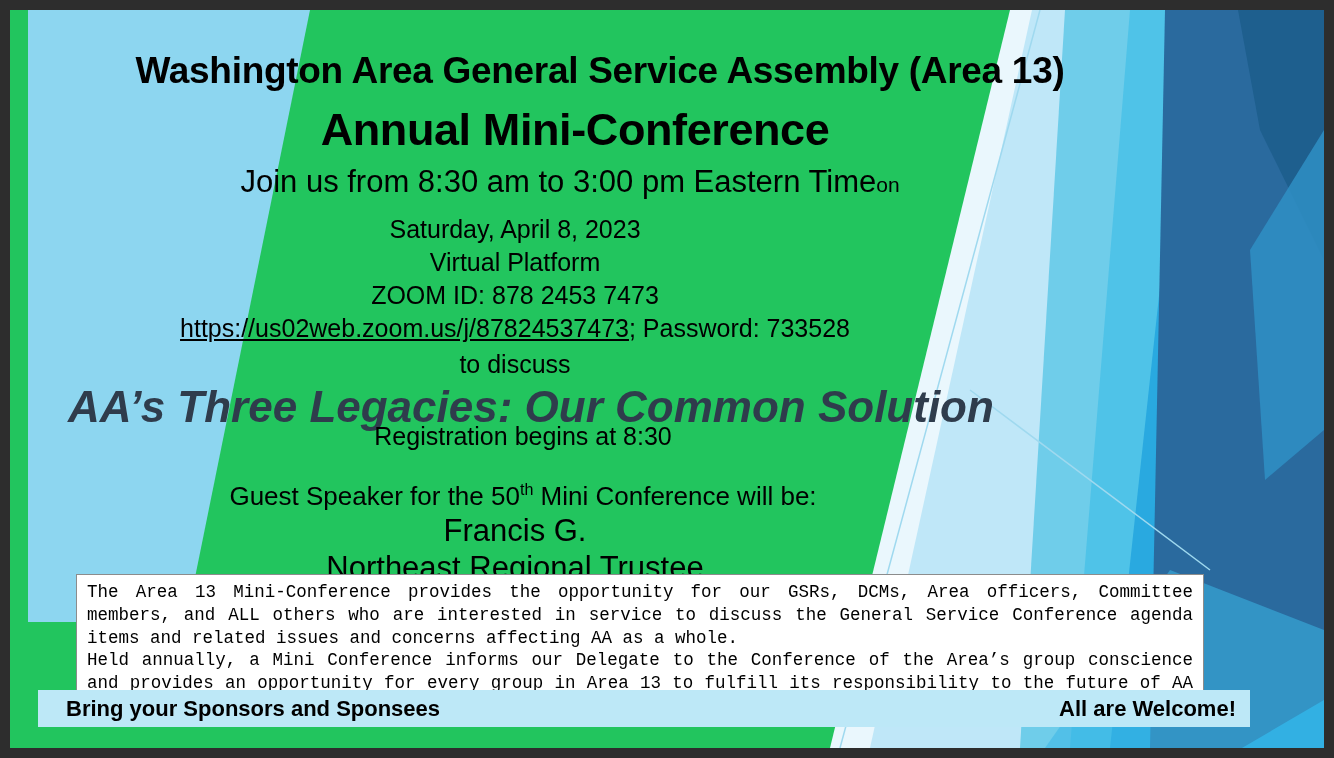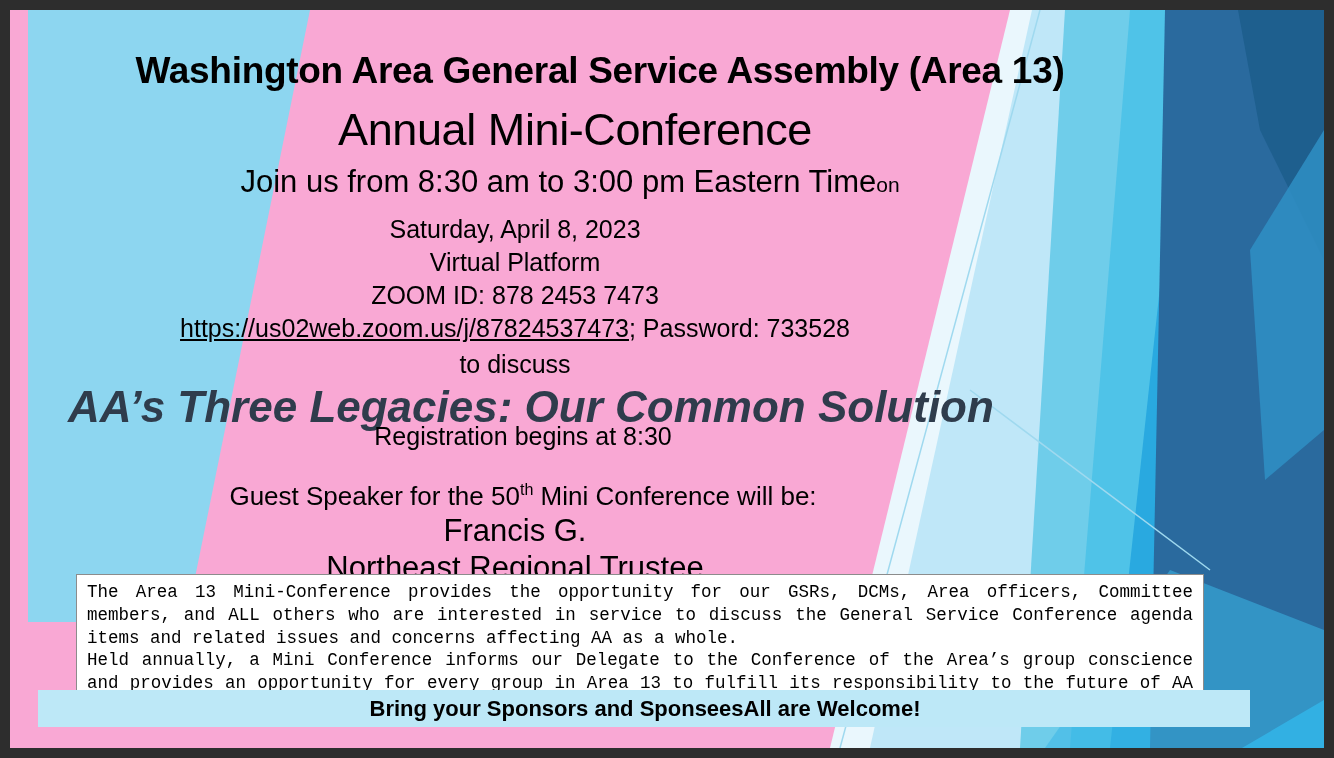--- a/index.html
+++ b/index.html
@@ -17,21 +17,21 @@
     height: 758px;
     background: #2d2d2d;
     overflow: hidden;
   }
   #slide-canvas {
     position: absolute;
     left: 10px;
     top: 10px;
     width: 1314px;
     height: 738px;
-    background: #f9a8d4;
+    background: #22c55e;
     overflow: hidden;
   }
   #bg-art {
     position: absolute;
     left: 0; top: 0;
     width: 1314px;
     height: 738px;
     pointer-events: none;
   }
   
@@ -49,21 +49,21 @@
     font-size: 37px;
     font-weight: bold;
     color: #000000;
     letter-spacing: -0.3px;
     line-height: 1.05;
   }
   #title-line2 {
     position: absolute;
     left: 0; top: 96px; width: 1130px;
     font-size: 45px;
-    font-weight: normal;
+    font-weight: bold;
     color: #000000;
     letter-spacing: -0.4px;
     line-height: 1.05;
   }
   #joinline {
     position: absolute;
     left: 0; top: 155px; width: 1120px;
     font-size: 31px;
     color: #000000;
     line-height: 1.1;
@@ -147,22 +147,22 @@
   
   #banner {
     position: absolute;
     left: 28px;
     top: 680px;
     width: 1212px;
     height: 37px;
     background: #bde8f7;
     display: flex;
     align-items: center;
-    justify-content: center;
-    padding: 0 14px 0 16px;
+    justify-content: space-between;
+    padding: 0 14px 0 28px;
     box-sizing: border-box;
   }
   #banner span {
     font-size: 22px;
     font-weight: bold;
     color: #000000;
   }
 </style>
 </head>
 <body>

